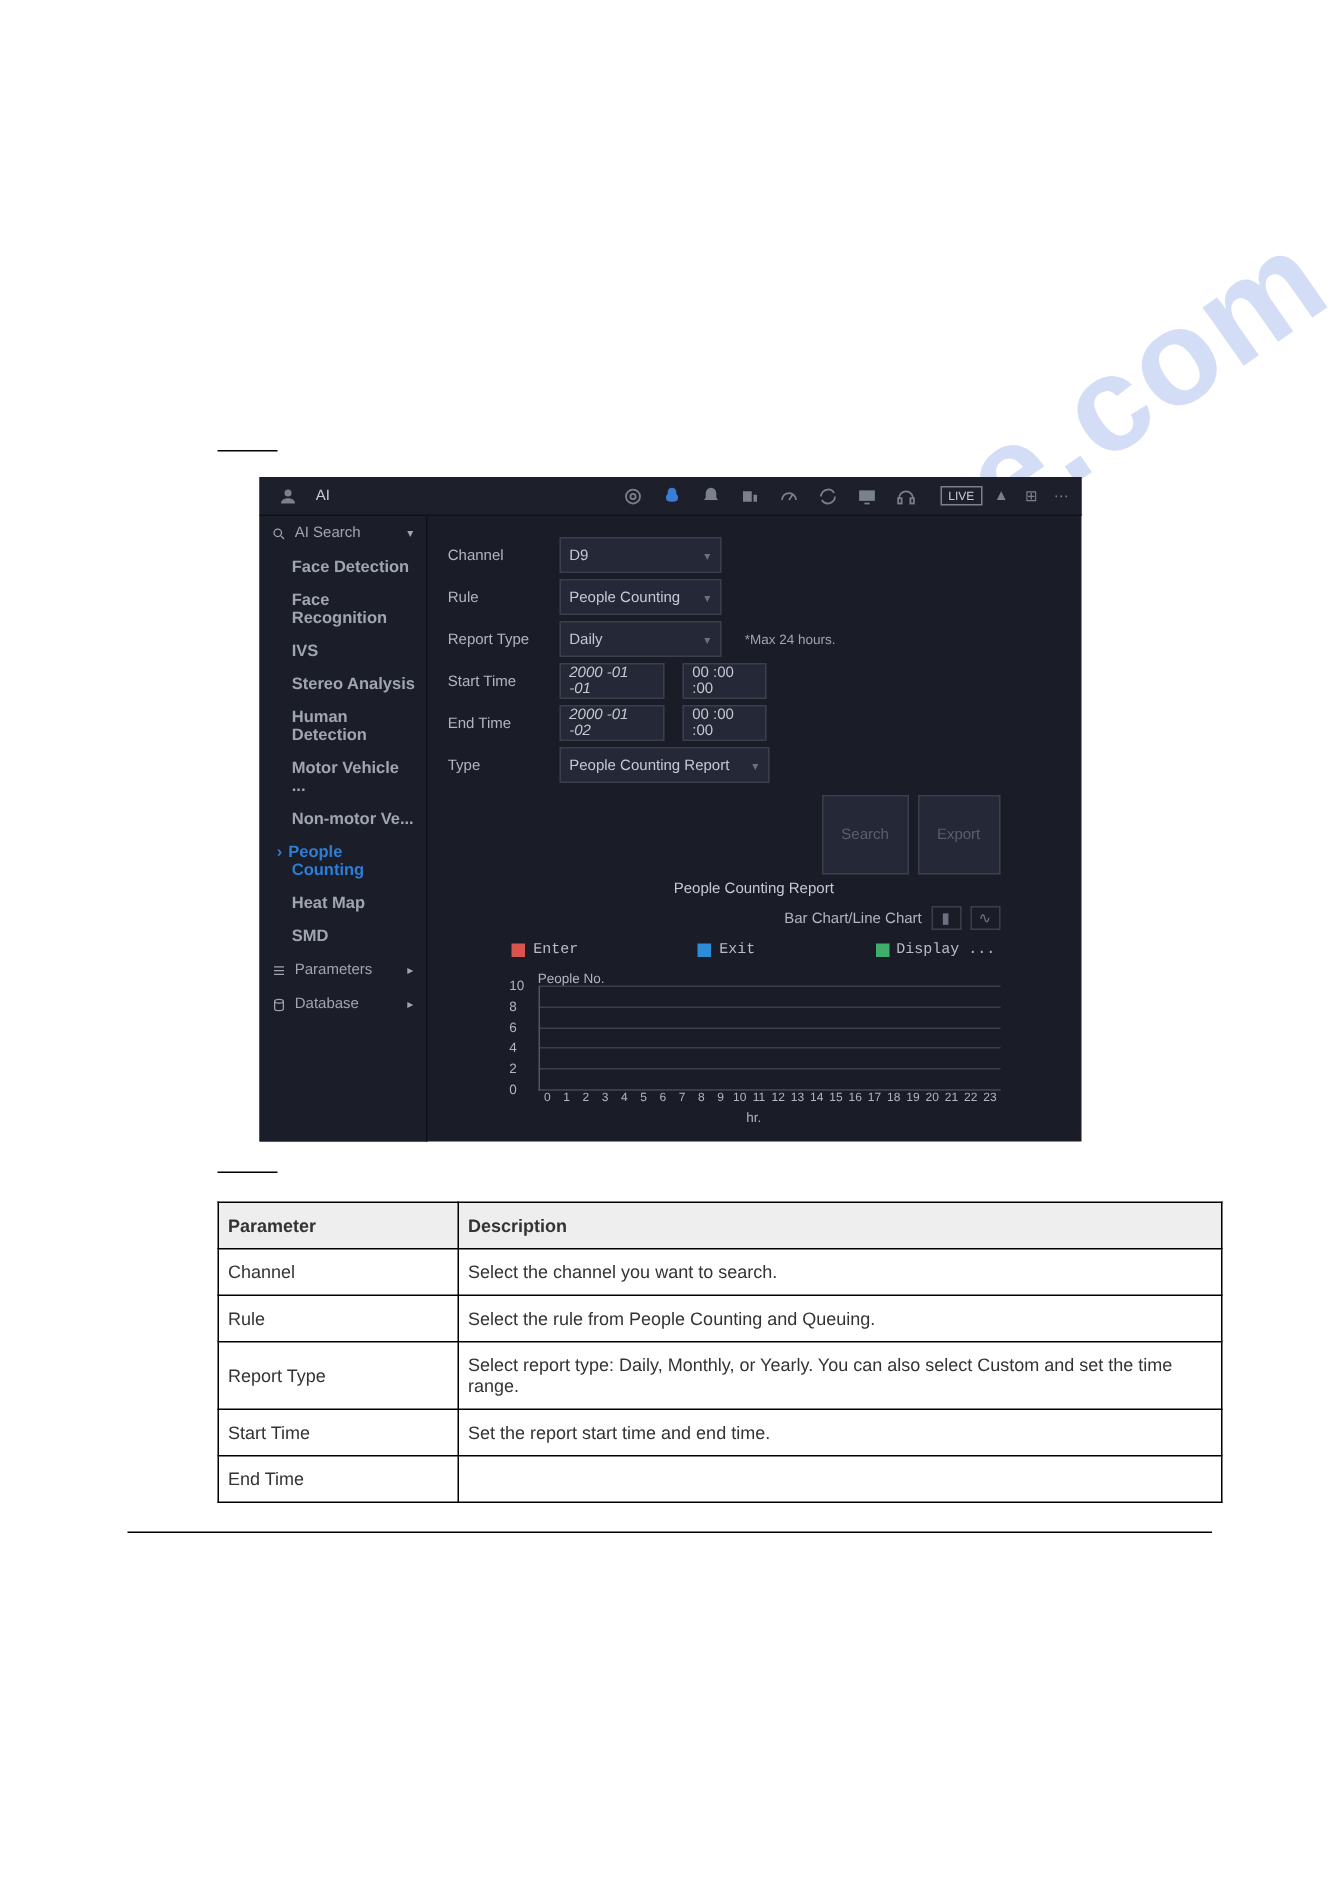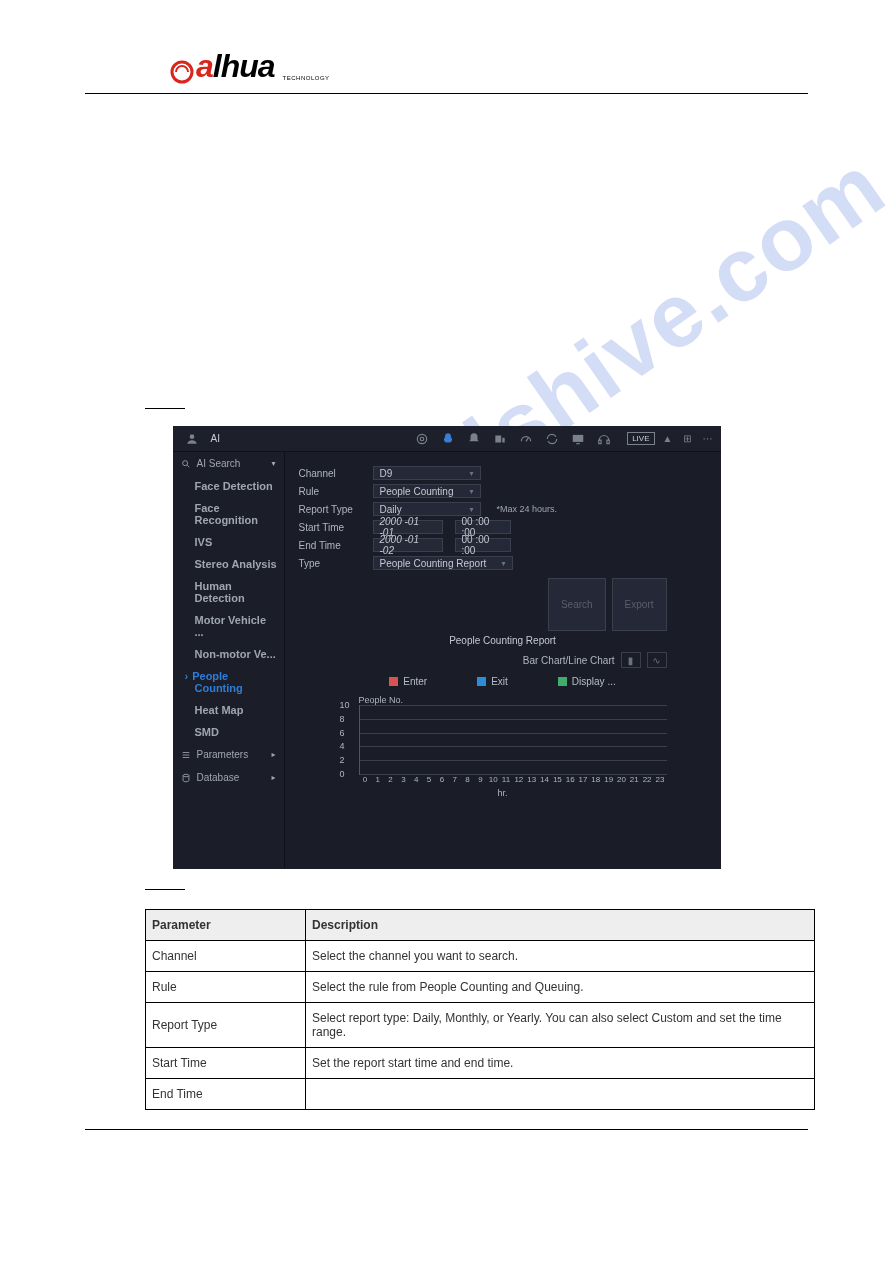--- a/index.html
+++ b/index.html
@@ -56,32 +56,32 @@
   .ss-side .sect { padding:6px 8px; display:flex; align-items:center; gap:6px; color:#9fa5b1; font-size:10px; cursor:pointer;}
   .ss-side .sect .chev { margin-left:auto; font-size:8px;}
   .ss-side .item { padding:5px 6px 5px 22px; font-size:11px; color:#9fa5b1; cursor:pointer;font-weight:bold;}
   .ss-side .item.active { color:#2e7dd6; }
   .ss-side .item.active::before { content:"›"; color:#2e7dd6; position:relative; left:-10px; margin-right:-6px;}
   .ss-main { flex:1; padding:10px 14px; position:relative; }
   .frow { display:flex; align-items:center; margin:4px 0; gap:8px;}
   .frow .flabel { width:66px; color:#b0b5c0; font-size:10px;}
   .fsel, .fdate, .ftime {
     background:#252836; border:1px solid #3a3e4d; color:#c5c9d3;
-    font-size:10px; height:14px; display:flex; align-items:center; padding:0 6px;
+    font-size:10px; height:24px; display:flex; align-items:center; padding:0 6px;
   }
   .fsel { width:108px; justify-content:space-between;}
   .fsel .dd { font-size:8px; color:#6c7180;}
   .fdate { width:70px;font-style:italic;} .ftime { width:56px; margin-left:4px;}
   .fnote { color:#9fa5b1; font-size:9px; margin-left:8px;}
   .btnrow { display:flex; gap:6px; justify-content:flex-end; margin:8px 0 4px 0; padding-right:40px;}
   .sbtn { border:1px solid #3a3e4d; background:#252836; color:#5a5f6d; font-size:10px; padding:20px 12px; cursor:pointer;}
   .chart-title { text-align:center; color:#c5c9d3; font-size:10px; margin:4px 0 6px 0;}
   .chart-toggle { display:flex; justify-content:flex-end; align-items:center; gap:6px; font-size:10px; color:#b0b5c0; padding-right:40px;text-align:right;}
   .tog-icon { width:20px; height:16px; border:1px solid #3a3e4d; display:flex;align-items:center;justify-content:center; font-size:10px; color:#6c7180;}
-  .legend { display:flex; gap:50px; justify-content:center; margin:8px 0; font-size:10px;}
+  .legend { display:flex; gap:80px; justify-content:center; margin:8px 0; font-size:10px;font-family:Liberation Mono, monospace;}
   .legend .li { display:flex; align-items:center; gap:5px;}
   .swatch { width:9px; height:9px; }
   .sw-r{background:#d9534f;} .sw-b{background:#2d8cd6;} .sw-g{background:#3fae6a;}
   .chart-box { margin:4px 30px 0 30px; }
   .ylabel { font-size:9px; color:#b0b5c0; margin-left:30px;}
   .chart-grid { position:relative; height:70px; margin-left:30px; margin-right:10px; border-left:1px solid #555; border-bottom:1px solid #555;}
   .grid-line { position:absolute; left:0; right:0; border-top:1px solid #3b3f4d;}
   .ytick { position:absolute; left:-20px; font-size:9px; color:#b0b5c0; transform:translateY(-50%);}
   .xaxis { display:flex; margin-left:30px; margin-right:10px; font-size:8px; color:#b0b5c0; gap:0;}
   .xaxis span { flex:1; text-align:center;}
@@ -90,30 +90,20 @@
   .tbl { border-collapse:collapse; width:670px; margin:8px 0 0 60px;}
   .tbl th, .tbl td { border:1px solid #000; padding:8px 6px; font-size:12px; text-align:left;}
   .tbl th { background:#eee; font-weight:bold;}
   .tbl .pcol { width:160px;}
   .footer { position:absolute; bottom:20px; left:85px; right:85px; border-top:1px solid #000; }
 </style>
 </head>
 <body>
 <div class="page">
 
-<div class="header-bar">
-  <div class="logo-box">
-    <svg width="24" height="26" viewBox="0 0 24 26">
-      <circle cx="12" cy="13" r="10" fill="none" stroke="#d9261c" stroke-width="3"></circle>
-      <path d="M6 13 A6 6 0 0 1 18 13" fill="none" stroke="#d9261c" stroke-width="2"></path>
-    </svg>
-    <span class="logo-main"><span class="logo-a">a</span><span>lhua</span></span>
-    <span class="logo-sub">TECHNOLOGY</span>
-  </div>
-</div>
 
 <div class="content">
 
   <div class="watermark">manualshive.com</div>
 
   <div class="step-anchor"></div>
 
   
   <div class="screenshot">
 

